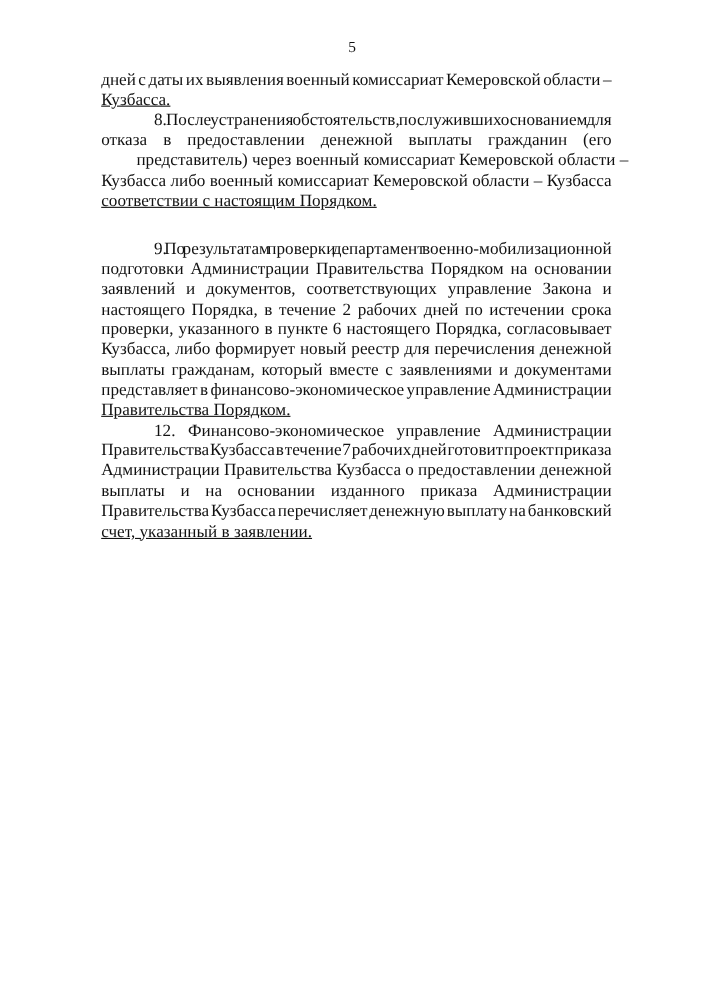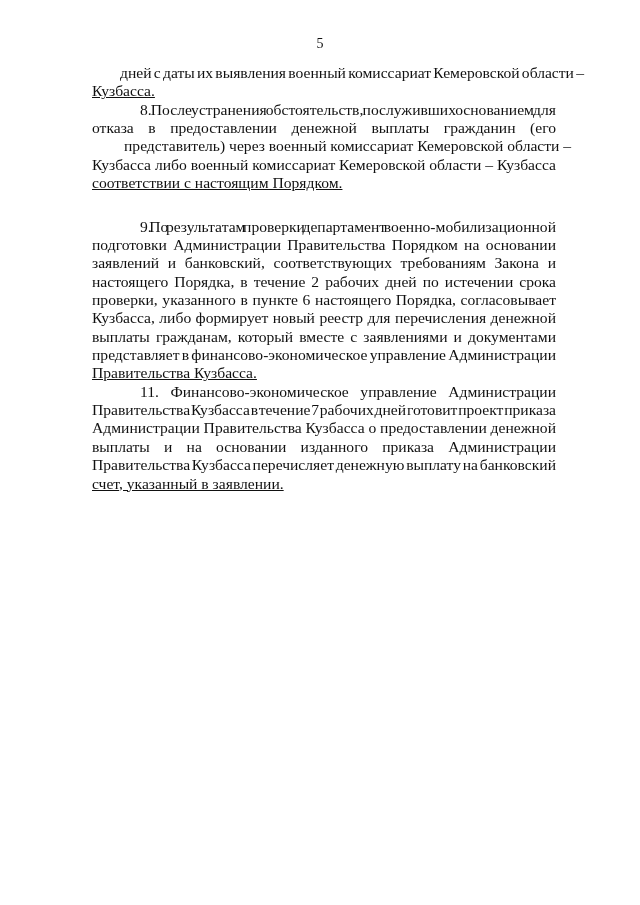--- a/index.html
+++ b/index.html
@@ -20,43 +20,43 @@
   .line.indented { padding-left: 48px; }
 </style>
 </head>
 <body>
 
 <div class="page">
   <div class="page-number">5</div>
 
   <div class="body-text">
     <div class="para">
-      <span class="line" style="word-spacing: -1.65972px; margin-left: 28px;">дней с даты их выявления военный комиссариат Кемеровской области –</span>
+      <span class="line" style="word-spacing: -1.65972px;">дней с даты их выявления военный комиссариат Кемеровской области –</span>
       <span class="line last">Кузбасса.</span>
     </div>
     <div class="para">
       <span class="line indented" style="word-spacing: -4.73958px;">8. После устранения обстоятельств, послуживших основанием для</span>
       <span class="line" style="word-spacing: 0px;">отказа в предоставлении денежной выплаты гражданин (его</span>
       <span class="line" style="word-spacing: 0px; margin-left: 32px;">представитель) через военный комиссариат Кемеровской области –</span>
       <span class="line" style="word-spacing: 0px;">Кузбасса либо военный комиссариат Кемеровской области – Кузбасса</span>
       <span class="line last">соответствии с настоящим Порядком.</span>
     </div>
     <div class="para">
       <span class="line indented" style="word-spacing: -6.29375px; margin-top: 25px;">9. По результатам проверки департамент военно-мобилизационной</span>
       <span class="line" style="word-spacing: 0px;">подготовки Администрации Правительства Порядком на основании</span>
-      <span class="line" style="word-spacing: 0px;">заявлений и банковский, соответствующих требованиям Закона и</span>
+      <span class="line" style="word-spacing: 0px;">заявлений и документов, соответствующих управление Закона и</span>
       <span class="line" style="word-spacing: 0px;">настоящего Порядка, в течение 2 рабочих дней по истечении срока</span>
       <span class="line" style="word-spacing: 0px;">проверки, указанного в пункте 6 настоящего Порядка, согласовывает</span>
       <span class="line" style="word-spacing: 0px;">Кузбасса, либо формирует новый реестр для перечисления денежной</span>
       <span class="line" style="word-spacing: 0px;">выплаты гражданам, который вместе с заявлениями и документами</span>
       <span class="line" style="word-spacing: -1.67188px;">представляет в финансово-экономическое управление Администрации</span>
-      <span class="line last">Правительства Кузбасса.</span>
+      <span class="line last">Правительства Порядком.</span>
     </div>
     <div class="para">
-      <span class="line indented" style="word-spacing: 0px;">11. Финансово-экономическое управление Администрации</span>
+      <span class="line indented" style="word-spacing: 0px;">12. Финансово-экономическое управление Администрации</span>
       <span class="line" style="word-spacing: -3.14062px;">Правительства Кузбасса в течение 7 рабочих дней готовит проект приказа</span>
       <span class="line" style="word-spacing: -0.059375px;">Администрации Правительства Кузбасса о предоставлении денежной</span>
       <span class="line" style="word-spacing: 0px;">выплаты и на основании изданного приказа Администрации</span>
       <span class="line" style="word-spacing: -2.16667px;">Правительства Кузбасса перечисляет денежную выплату на банковский</span>
       <span class="line last">счет, указанный в заявлении.</span>
     </div>
   </div>
 </div>
 
 </body></html>

